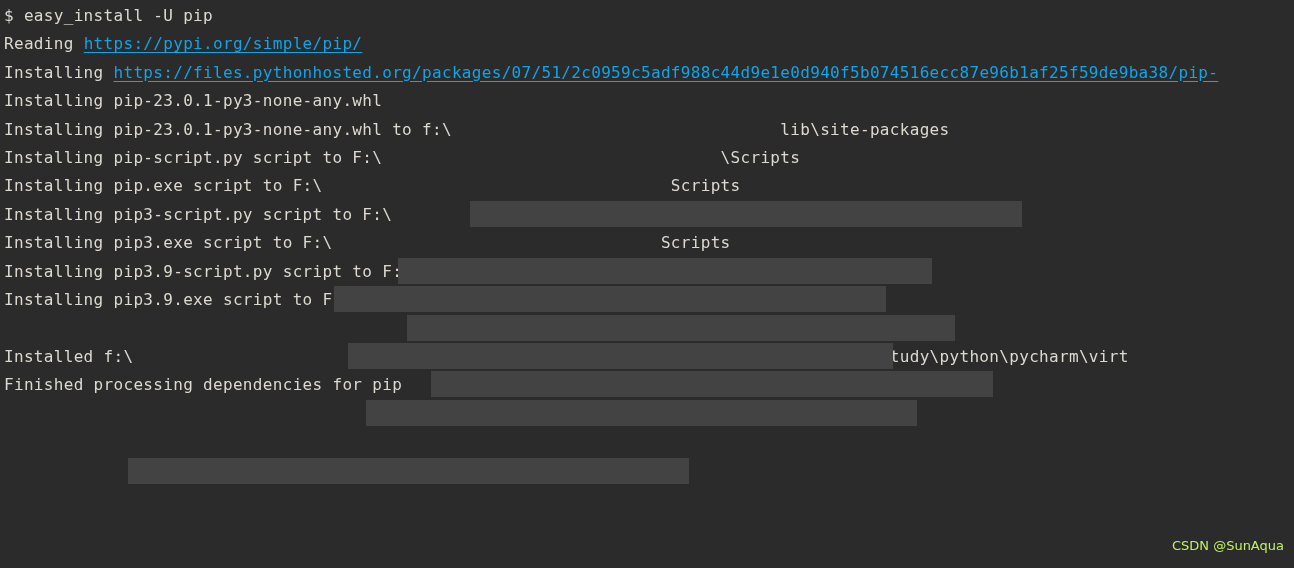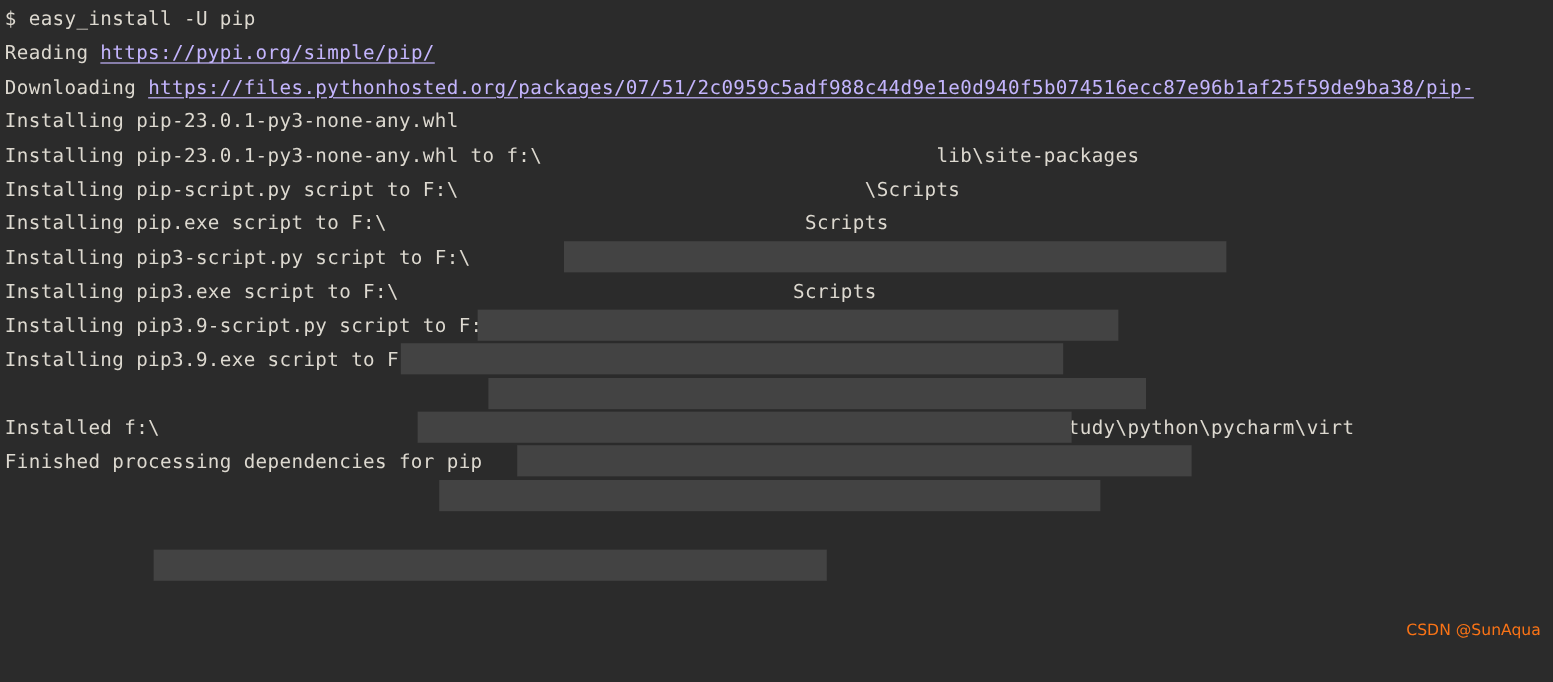--- a/index.html
+++ b/index.html
@@ -30,21 +30,21 @@
     z-index: 2;
   }
   .line {
     height: 28.4px;
     white-space: pre;
     position: relative;
     letter-spacing: 0.02em;
   }
   .seg { white-space: pre; }
   .seg.link {
-    color: #c4b5fd;
+    color: #0ea5e9;
     text-decoration: underline;
     text-underline-offset: 3px;
   }
   .seg.plain { color: #ddd9d0; }
 
   
   .redactions {
     position: absolute;
     left: 0; top: 0;
     width: 1294px; height: 568px;
@@ -52,37 +52,37 @@
     pointer-events: none;
   }
   .bar {
     position: absolute;
     background: #434343;
     height: 26px;
   }
   .watermark {
     position: absolute;
     right: 10px;
-    bottom: 28px;
+    bottom: 8px;
     font-family: "DejaVu Sans", "Liberation Sans", sans-serif;
     font-size: 13px;
-    color: #f97316;
+    color: #bef264;
     z-index: 5;
     white-space: pre;
   }
 </style>
 </head>
 <body>
 
 <div id="terminal">
 
   <div class="console">
       <div class="line"><span class="seg plain">$ easy_install -U pip</span></div>
       <div class="line"><span class="seg plain">Reading </span><span class="seg link">https://pypi.org/simple/pip/</span></div>
-      <div class="line"><span class="seg plain">Downloading </span><span class="seg link">https://files.pythonhosted.org/packages/07/51/2c0959c5adf988c44d9e1e0d940f5b074516ecc87e96b1af25f59de9ba38/pip-</span></div>
+      <div class="line"><span class="seg plain">Installing </span><span class="seg link">https://files.pythonhosted.org/packages/07/51/2c0959c5adf988c44d9e1e0d940f5b074516ecc87e96b1af25f59de9ba38/pip-</span></div>
       <div class="line"><span class="seg plain">Installing pip-23.0.1-py3-none-any.whl</span></div>
       <div class="line"><span class="seg plain">Installing pip-23.0.1-py3-none-any.whl to f:\                                 lib\site-packages</span></div>
       <div class="line"><span class="seg plain">Installing pip-script.py script to F:\                                  \Scripts</span></div>
       <div class="line"><span class="seg plain">Installing pip.exe script to F:\                                   Scripts</span></div>
       <div class="line"><span class="seg plain">Installing pip3-script.py script to F:\                             Scripts</span></div>
       <div class="line"><span class="seg plain">Installing pip3.exe script to F:\                                 Scripts</span></div>
       <div class="line"><span class="seg plain">Installing pip3.9-script.py script to F:\                       \Scripts</span></div>
       <div class="line"><span class="seg plain">Installing pip3.9.exe script to F:\                           Scripts</span></div>
       <div class="line"><span class="seg plain"> </span></div>
       <div class="line"><span class="seg plain">Installed f:\                                          lib\site-packages\piInstalled f:\study\python\pycharm\virt</span></div>

